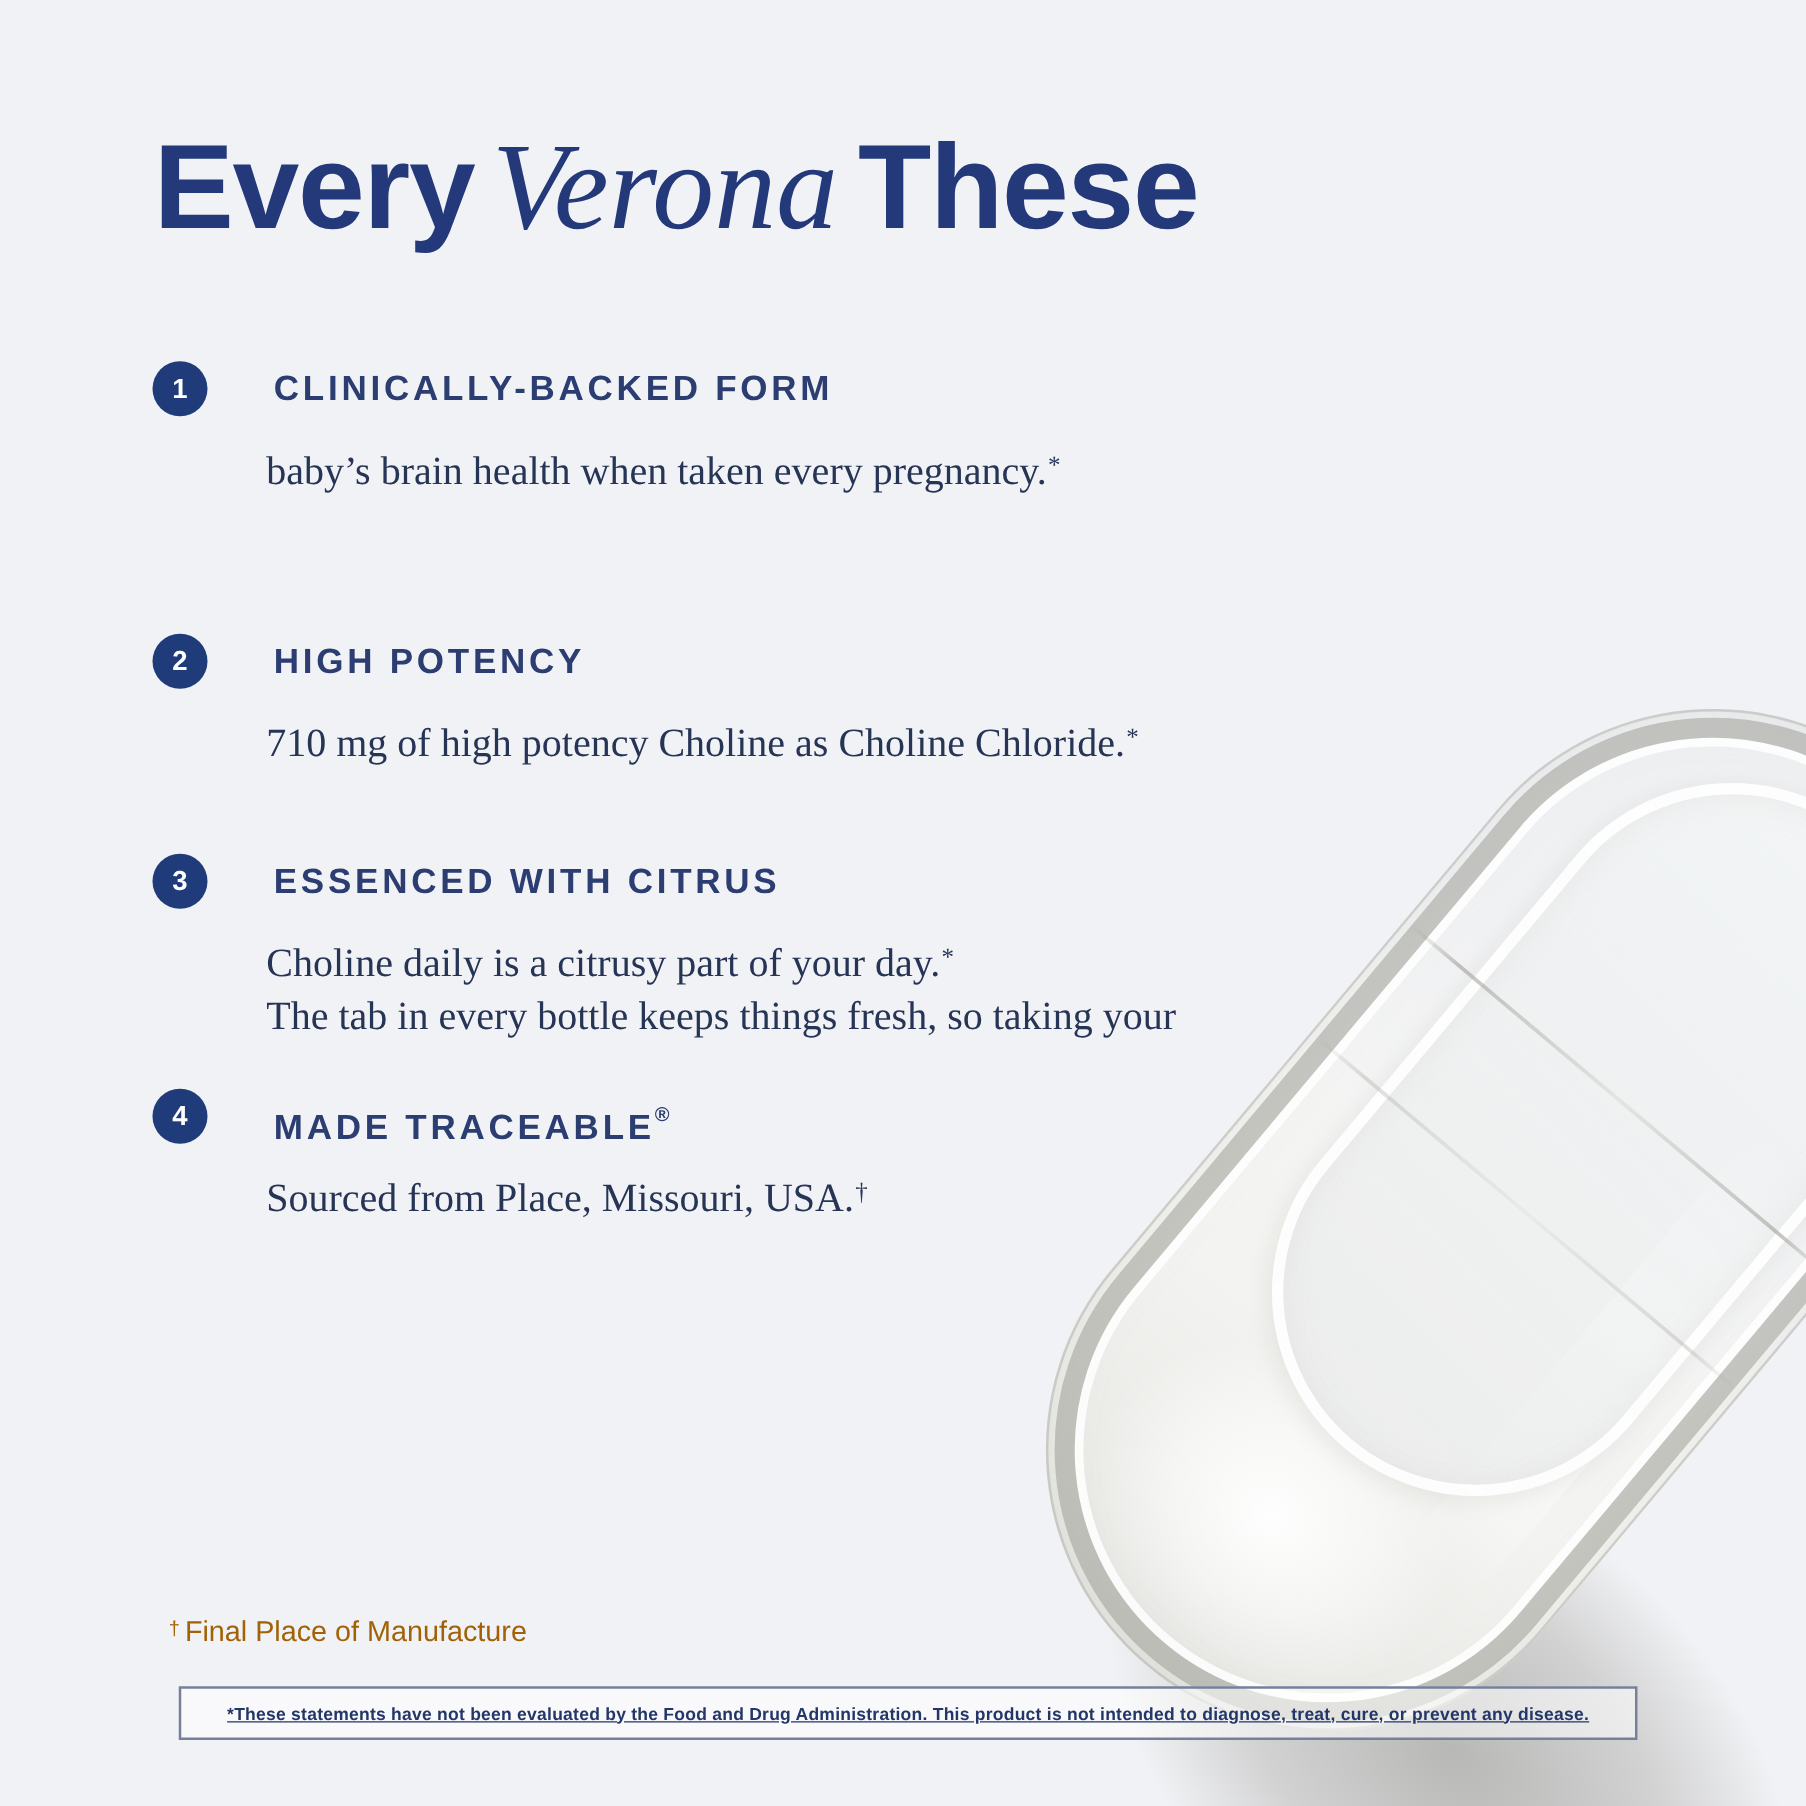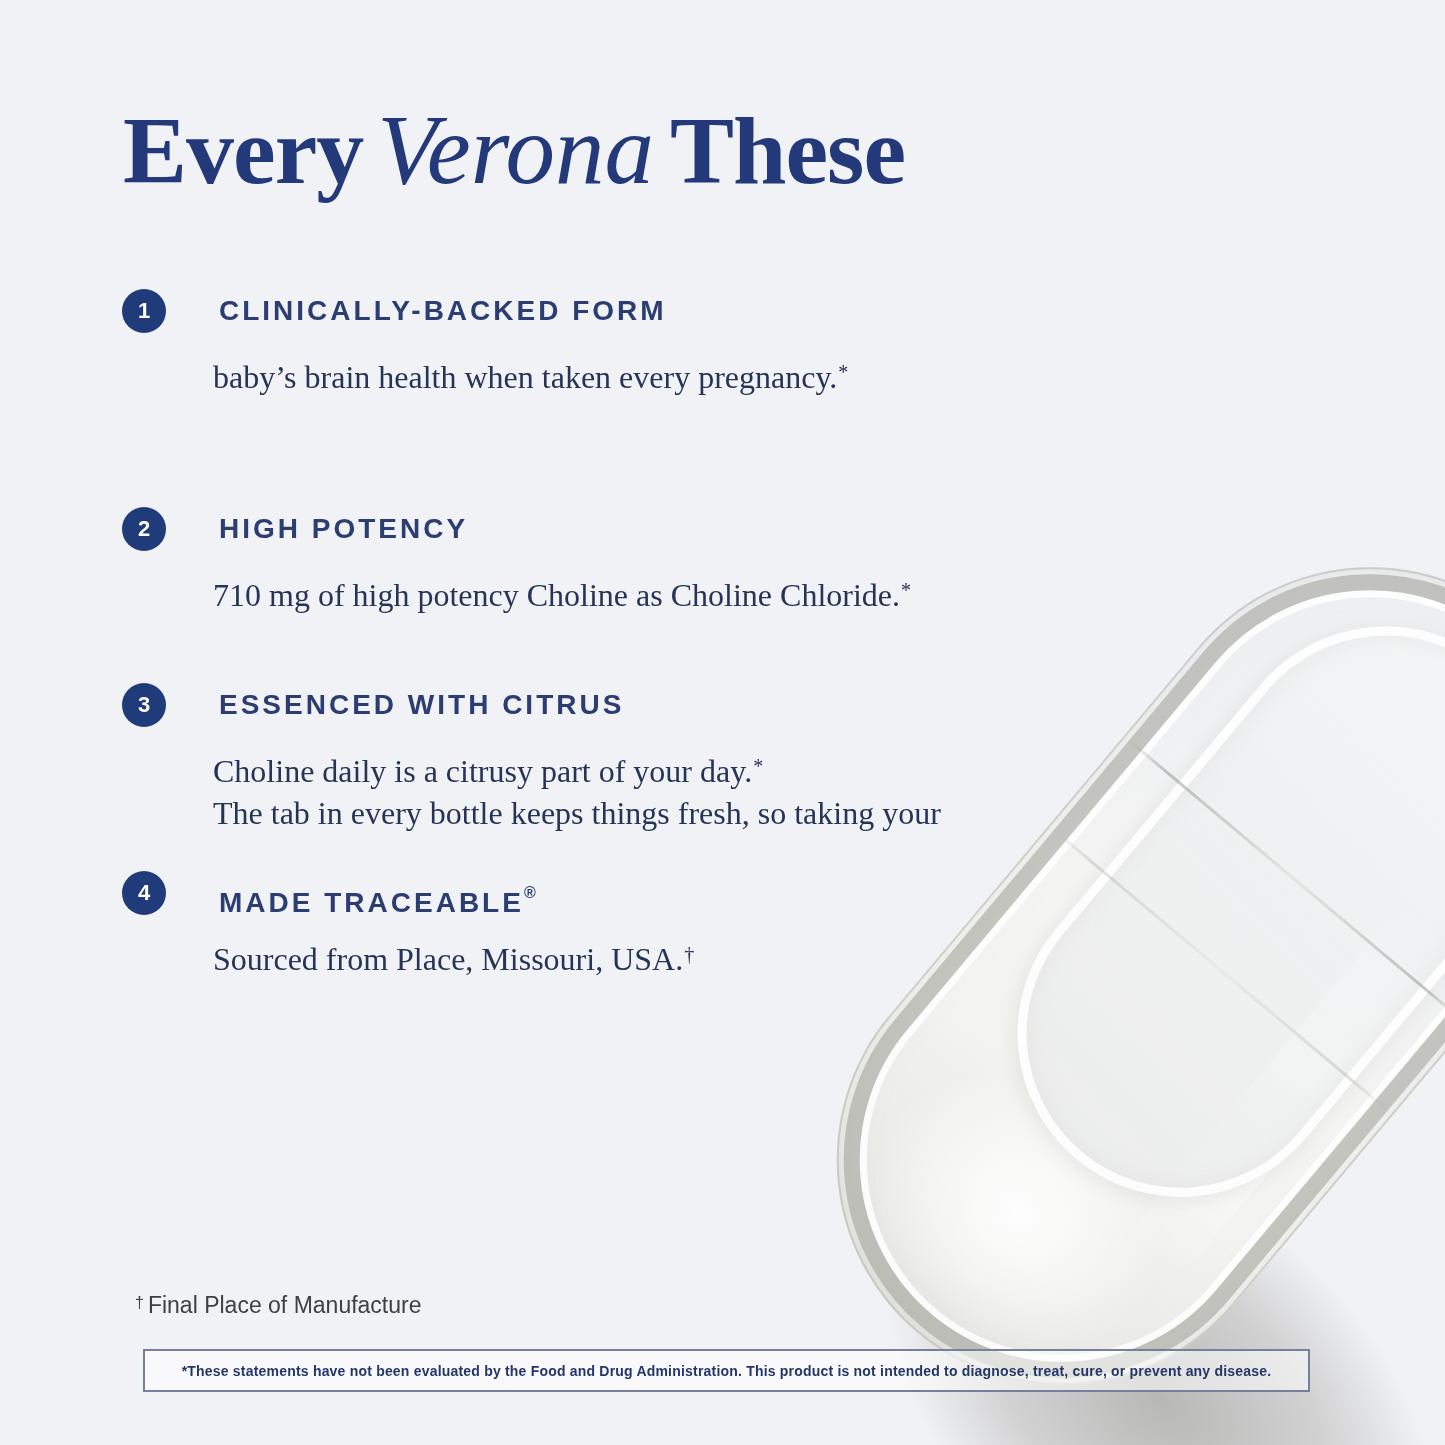--- a/index.html
+++ b/index.html
@@ -3,49 +3,49 @@
 <meta charset="utf-8">
 <style>
   html,body { margin:0; padding:0; }
   body { width:1445px; height:1445px; overflow:hidden; background:#f1f2f5;
          font-family:"Liberation Sans", sans-serif; }
   .canvas { position:relative; width:1445px; height:1445px; overflow:hidden; background:#f1f2f5; }
 
   
   .title { position:absolute; left:123px; top:96px; white-space:nowrap;
            color:#24397a; line-height:108px; }
-  .title .sans  { font-family:Liberation Serif, serif; font-weight:700; font-size:96px; letter-spacing:-1px; }
+  .title .sans  { font-family:Liberation Sans, sans-serif; font-weight:700; font-size:96px; letter-spacing:-1px; }
   .title .serif { font-family:"Liberation Serif", serif; font-style:italic; font-weight:500;
                   font-size:99px; margin:0 16px 0 14px; }
 
   
   .item { position:absolute; left:122px; width:960px; }
   .item-1 { top:289px; } .item-2 { top:507px; } .item-3 { top:683px; } .item-4 { top:871px; }
 
   .badge { position:absolute; left:0; top:0; width:44px; height:44px; border-radius:50%;
            background:#1f3b7a; color:#ffffff; font-weight:700; font-size:22px;
            display:flex; align-items:center; justify-content:center; }
 
   .heading { position:absolute; left:97px; top:0; height:44px; line-height:44px;
              font-weight:700; font-size:28px; letter-spacing:3px; color:#2b3d71; white-space:nowrap; }
   .heading sup { font-size:16px; letter-spacing:0; vertical-align:14px; }
 
   .body { position:absolute; left:91px; top:62px; font-family:"Liberation Serif", serif;
           font-size:32px; line-height:42px; color:#263455; white-space:nowrap; }
   .body sup { font-size:20px; vertical-align:9px; margin-left:1px; }
 
   
-  .footnote { position:absolute; left:135px; top:1292px; font-size:23px; color:#404040;text-align:center; }
+  .footnote { position:absolute; left:135px; top:1292px; font-size:23px; color:#a16207;text-align:center; }
   .footnote sup { font-size:16px; vertical-align:5px; margin-right:4px; }
 
   
   .disclaimer { position:absolute; left:143px; top:1349px; width:1167px; height:43px;
                 box-sizing:border-box; border:2px solid #76809a; background:rgba(255,255,255,0.55);
                 display:flex; align-items:center; justify-content:center;
-                font-size:14px; font-weight:700; color:#233668; letter-spacing:0.2px; z-index:5; }
+                font-size:14px; font-weight:700; color:#233668; letter-spacing:0.2px; z-index:5;text-decoration:underline; }
 
   
   .capsule-shadow { position:absolute; left:740px; top:1130px; width:840px; height:540px;
        transform:rotate(40deg); z-index:1;
        background:radial-gradient(closest-side, rgba(128,126,120,0.5) 0%,
                   rgba(128,126,120,0.28) 45%, rgba(128,126,120,0.12) 62%, rgba(128,126,120,0) 75%); }
 
   .capsule { position:absolute; left:991px; top:511px; width:450px; height:930px;
        border-radius:225px; transform:rotate(40deg); z-index:2;
        background:linear-gradient(to bottom, #edeff1 0%, #f0f1f3 30%, #f4f4f3 52%,

